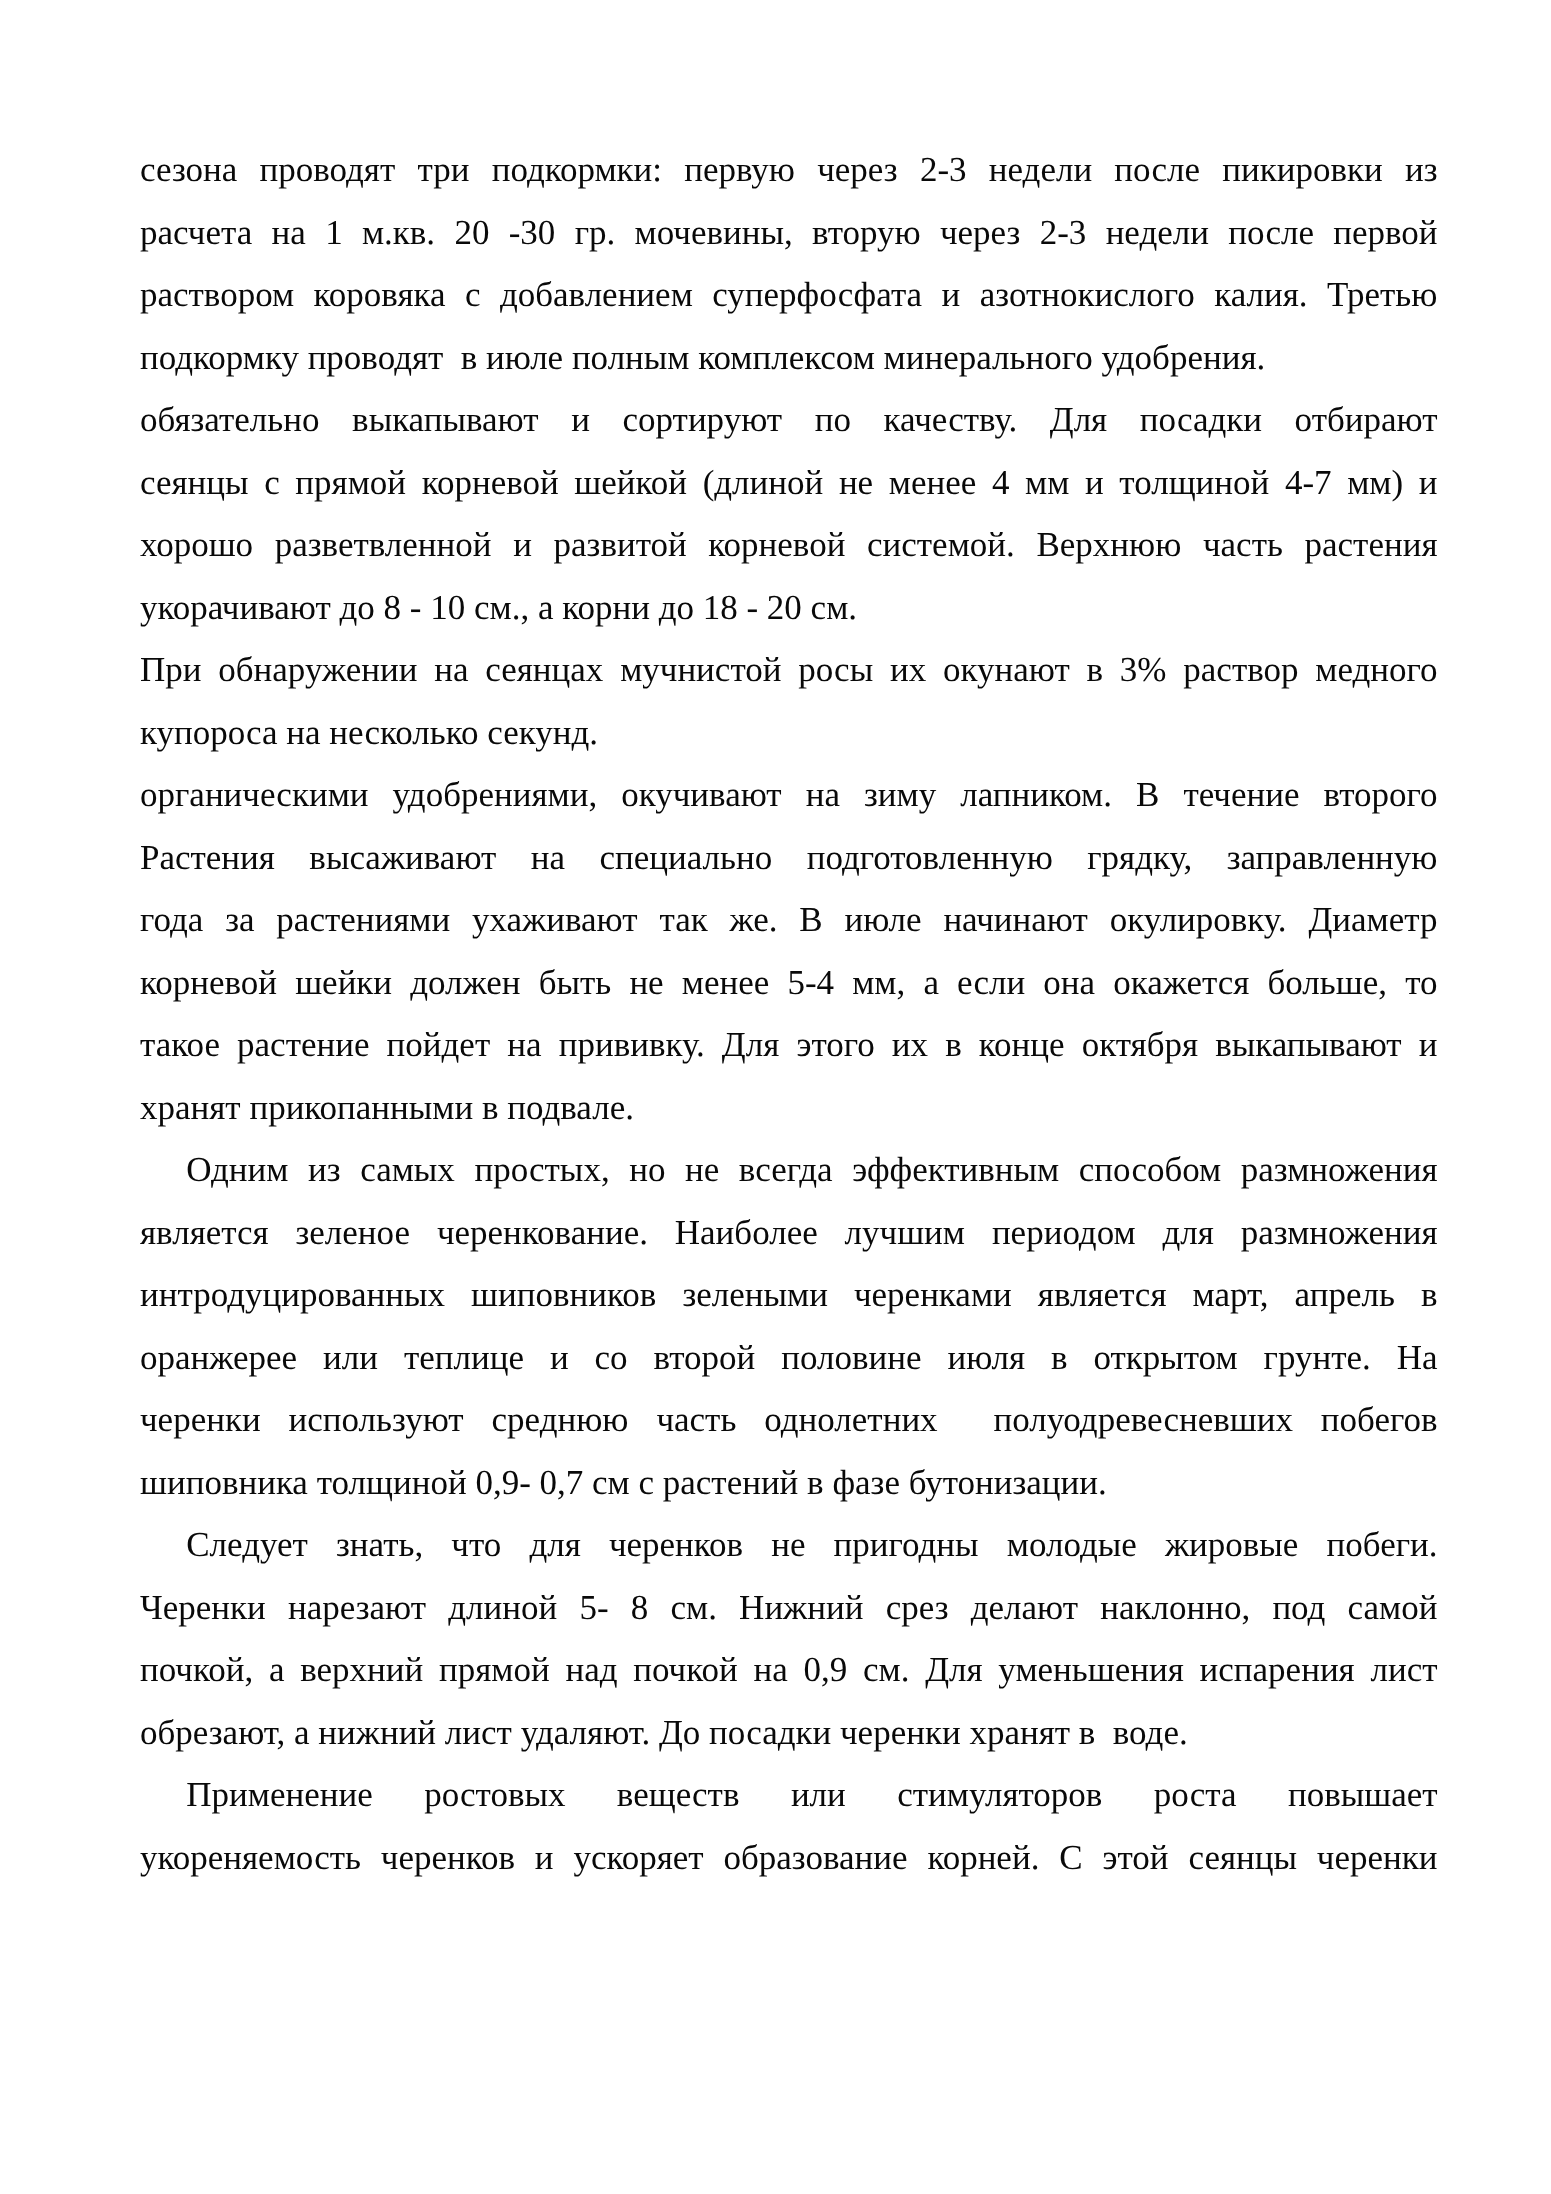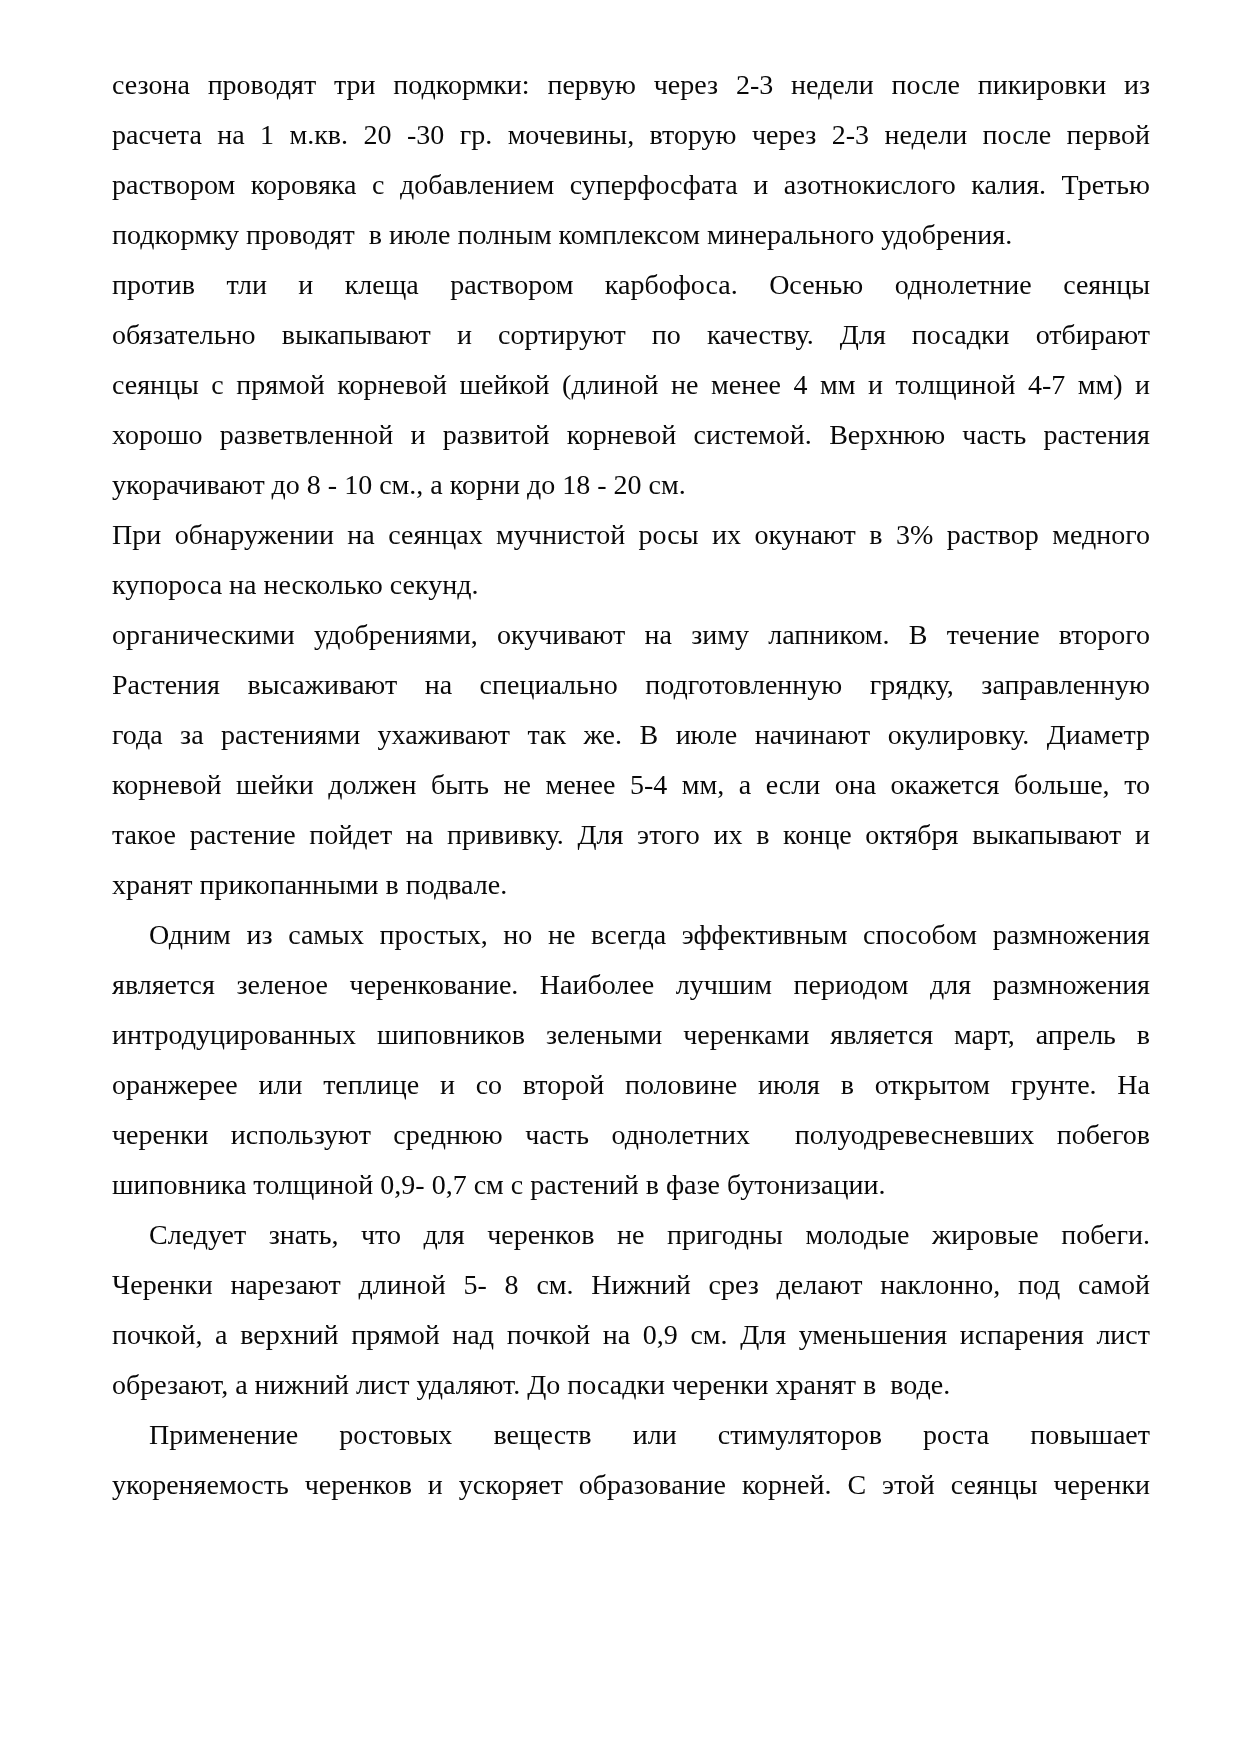--- a/index.html
+++ b/index.html
@@ -6,21 +6,21 @@
     margin: 0;
     padding: 0;
     background: #ffffff;
   }
   .page {
     position: relative;
     box-sizing: border-box;
     width: 1241px;
     height: 1755px;
     background: #ffffff;
-    padding: 60px 91px 0 112px;
+    padding: 112px 91px 0 112px;
     font-family: "Liberation Serif", "DejaVu Serif", serif;
     font-size: 28px;
     color: #090909;
   }
   .line {
     height: 50px;
     line-height: 50px;
     white-space: pre-wrap;
     text-align: justify;
     text-align-last: justify;
@@ -31,21 +31,20 @@
   .line.ind { text-indent: 37px; }
 </style>
 </head>
 <body>
 
 <div class="page">
   <div class="line j">сезона проводят три подкормки: первую через 2-3 недели после пикировки из</div>
   <div class="line j">расчета на 1 м.кв. 20 -30 гр. мочевины, вторую через 2-3 недели после первой</div>
   <div class="line j">раствором коровяка с добавлением суперфосфата и азотнокислого калия. Третью</div>
   <div class="line end">подкормку проводят  в июле полным комплексом минерального удобрения.</div>
-  <div class="line j">против тли и клеща раствором карбофоса. Осенью однолетние сеянцы</div>
   <div class="line j">обязательно выкапывают и сортируют по качеству. Для посадки отбирают</div>
   <div class="line j">сеянцы с прямой корневой шейкой (длиной не менее 4 мм и толщиной 4-7 мм) и</div>
   <div class="line j">хорошо разветвленной и развитой корневой системой. Верхнюю часть растения</div>
   <div class="line end">укорачивают до 8 - 10 см., а корни до 18 - 20 см.</div>
   <div class="line j">При обнаружении на сеянцах мучнистой росы их окунают в 3% раствор медного</div>
   <div class="line end">купороса на несколько секунд.</div>
   <div class="line j">органическими удобрениями, окучивают на зиму лапником. В течение второго</div>
   <div class="line j">Растения высаживают на специально подготовленную грядку, заправленную</div>
   <div class="line j">года за растениями ухаживают так же. В июле начинают окулировку. Диаметр</div>
   <div class="line j">корневой шейки должен быть не менее 5-4 мм, а если она окажется больше, то</div>

